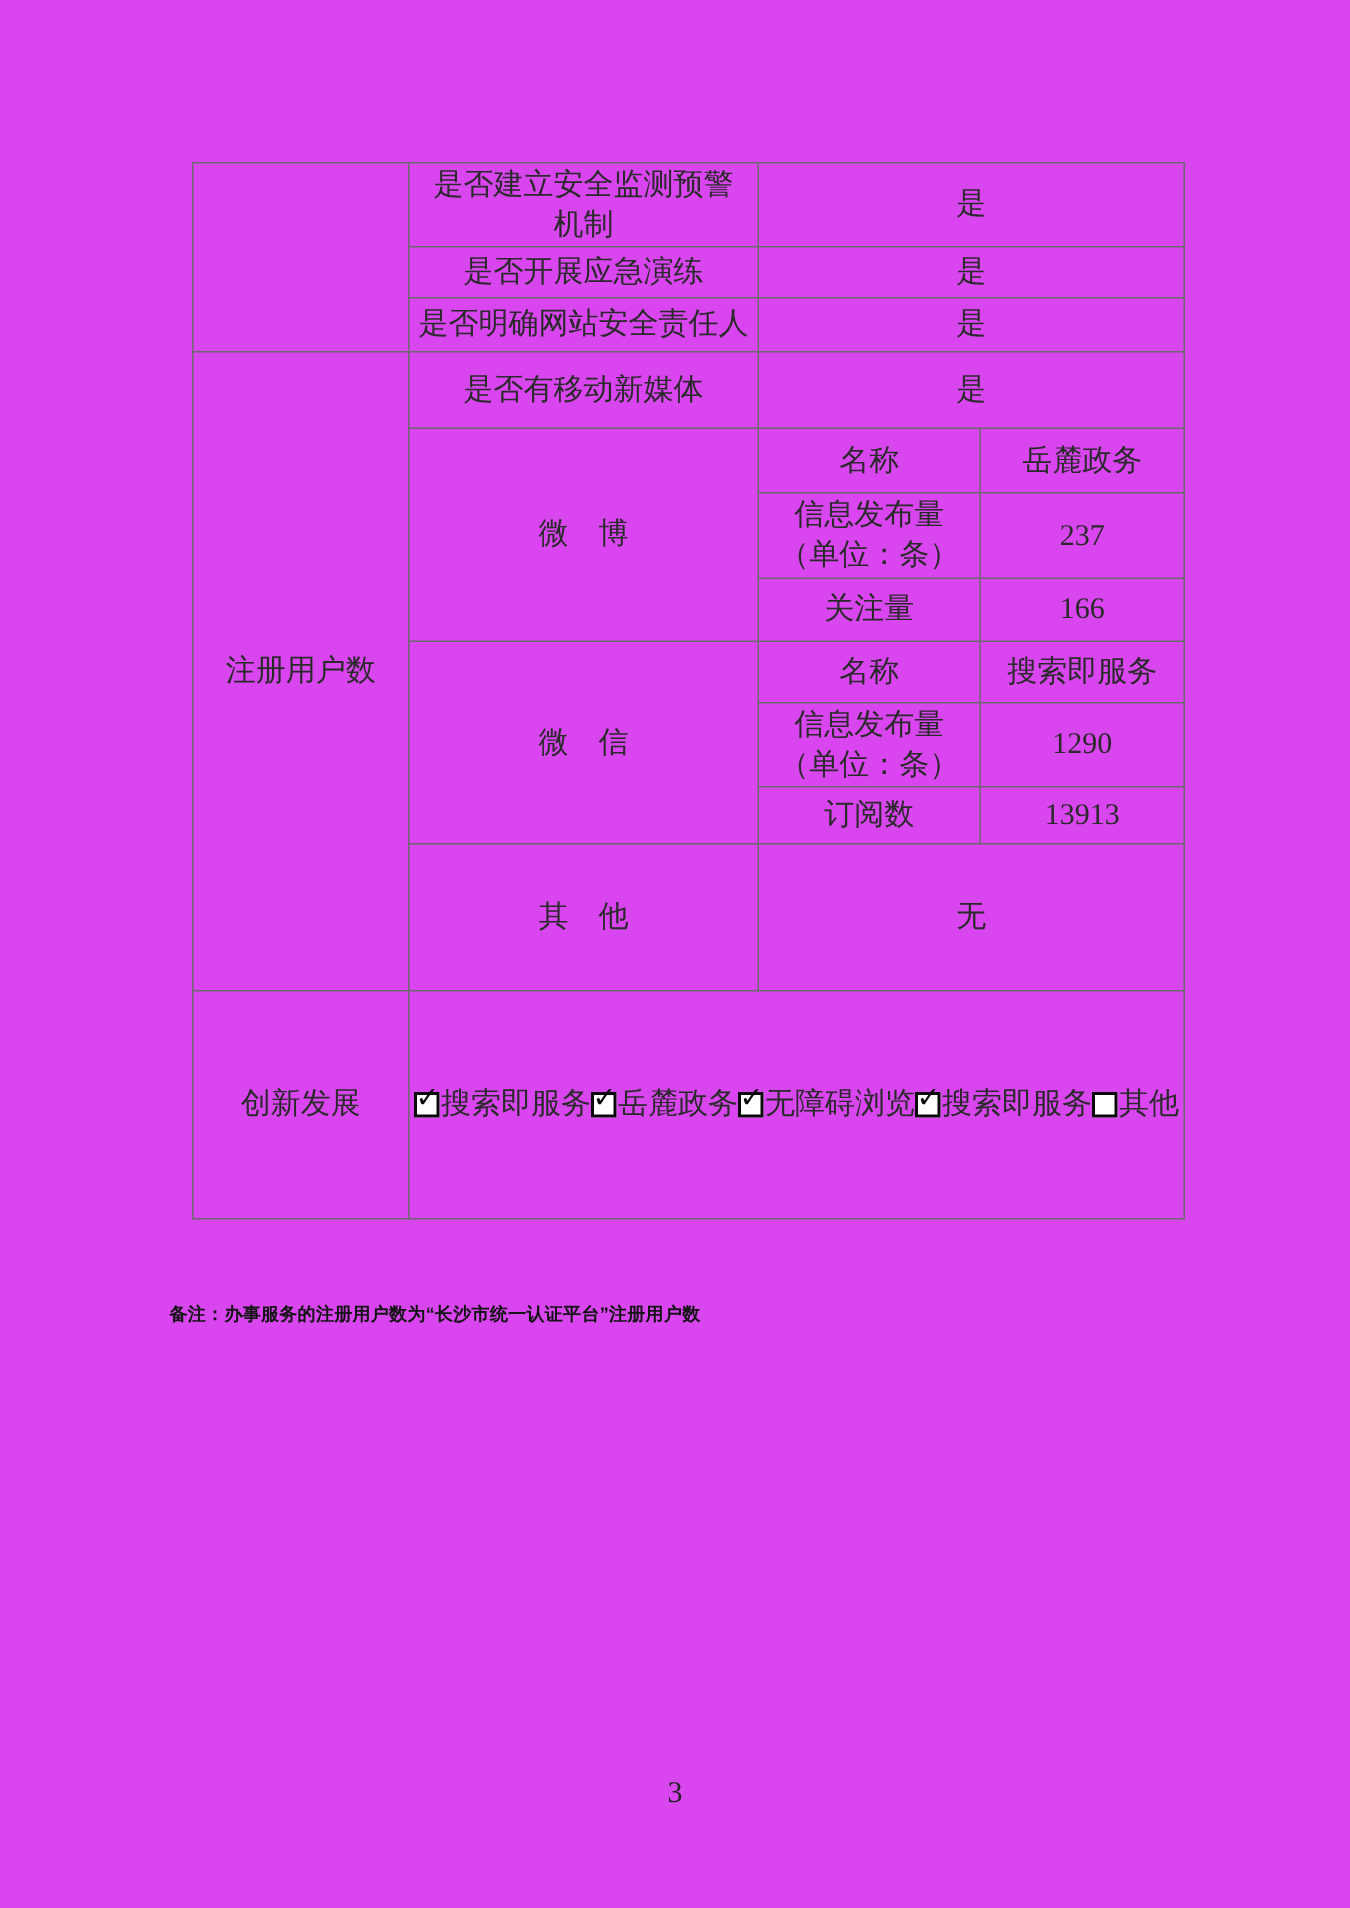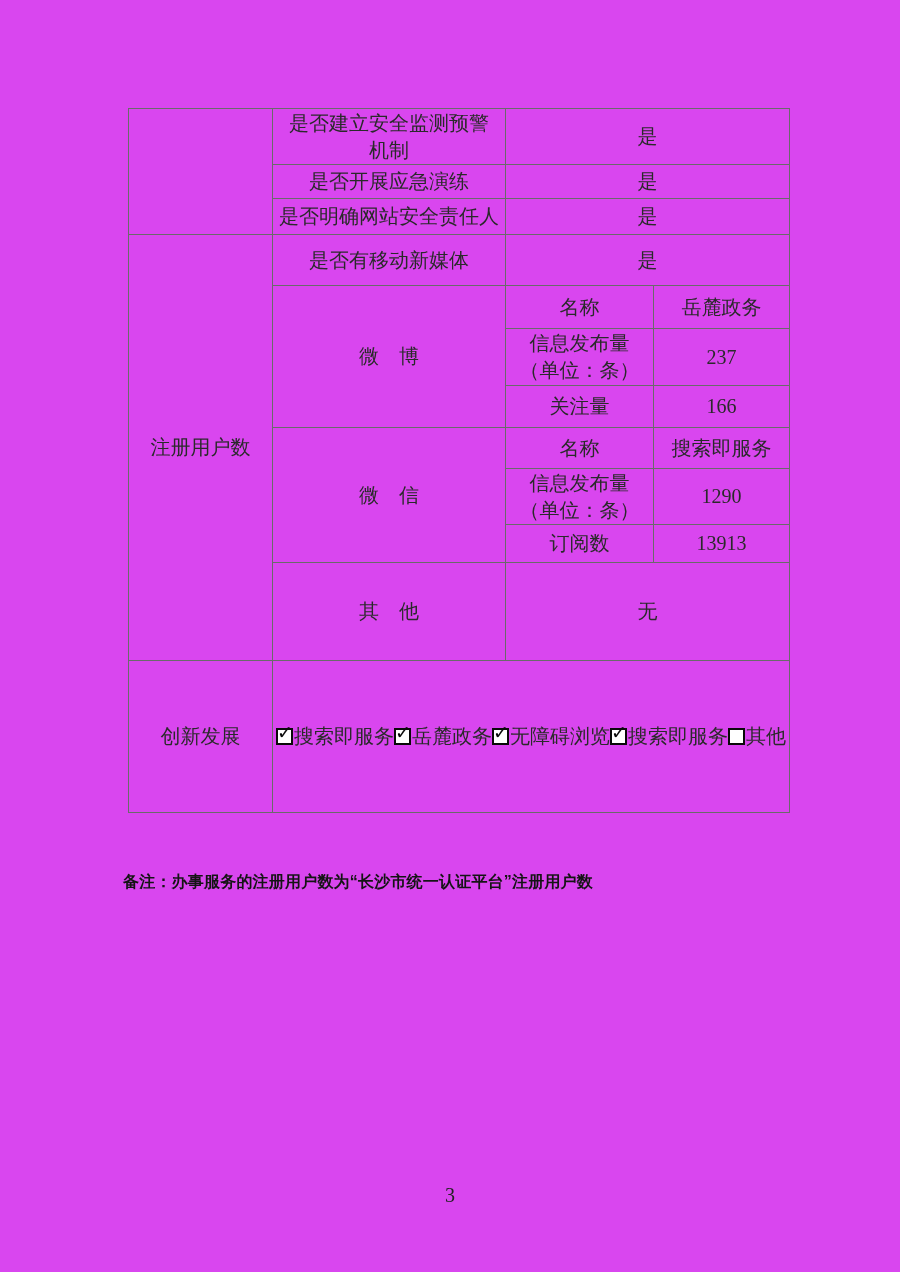--- a/index.html
+++ b/index.html
@@ -28,23 +28,23 @@
   .cb{
     width:13px;height:13px;border:2px solid #0a0a0a;background:#fff;
     display:inline-block;position:relative;flex:none;margin-right:1px;
   }
   .cb.checked::after{
     content:"✓";position:absolute;left:-1px;top:-7px;
     font-size:19px;font-weight:900;color:#0a0a0a;line-height:1;
     font-family:"DejaVu Sans",sans-serif;
   }
   .note{
-    position:absolute;left:123px;top:856px;width:700px;
+    position:absolute;left:113px;top:856px;width:700px;
     font-family:"Liberation Sans","DejaVu Sans",sans-serif;
-    font-weight:bold;font-size:16px;color:#141414;letter-spacing:0.2px;
+    font-weight:bold;font-size:12px;color:#141414;letter-spacing:0.2px;
   }
   .page-num{
     position:absolute;top:1184px;left:0;width:100%;text-align:center;
     font-size:20px;color:#222;
   }
 </style>
 </head>
 <body>
 
 <div class="sheet">

